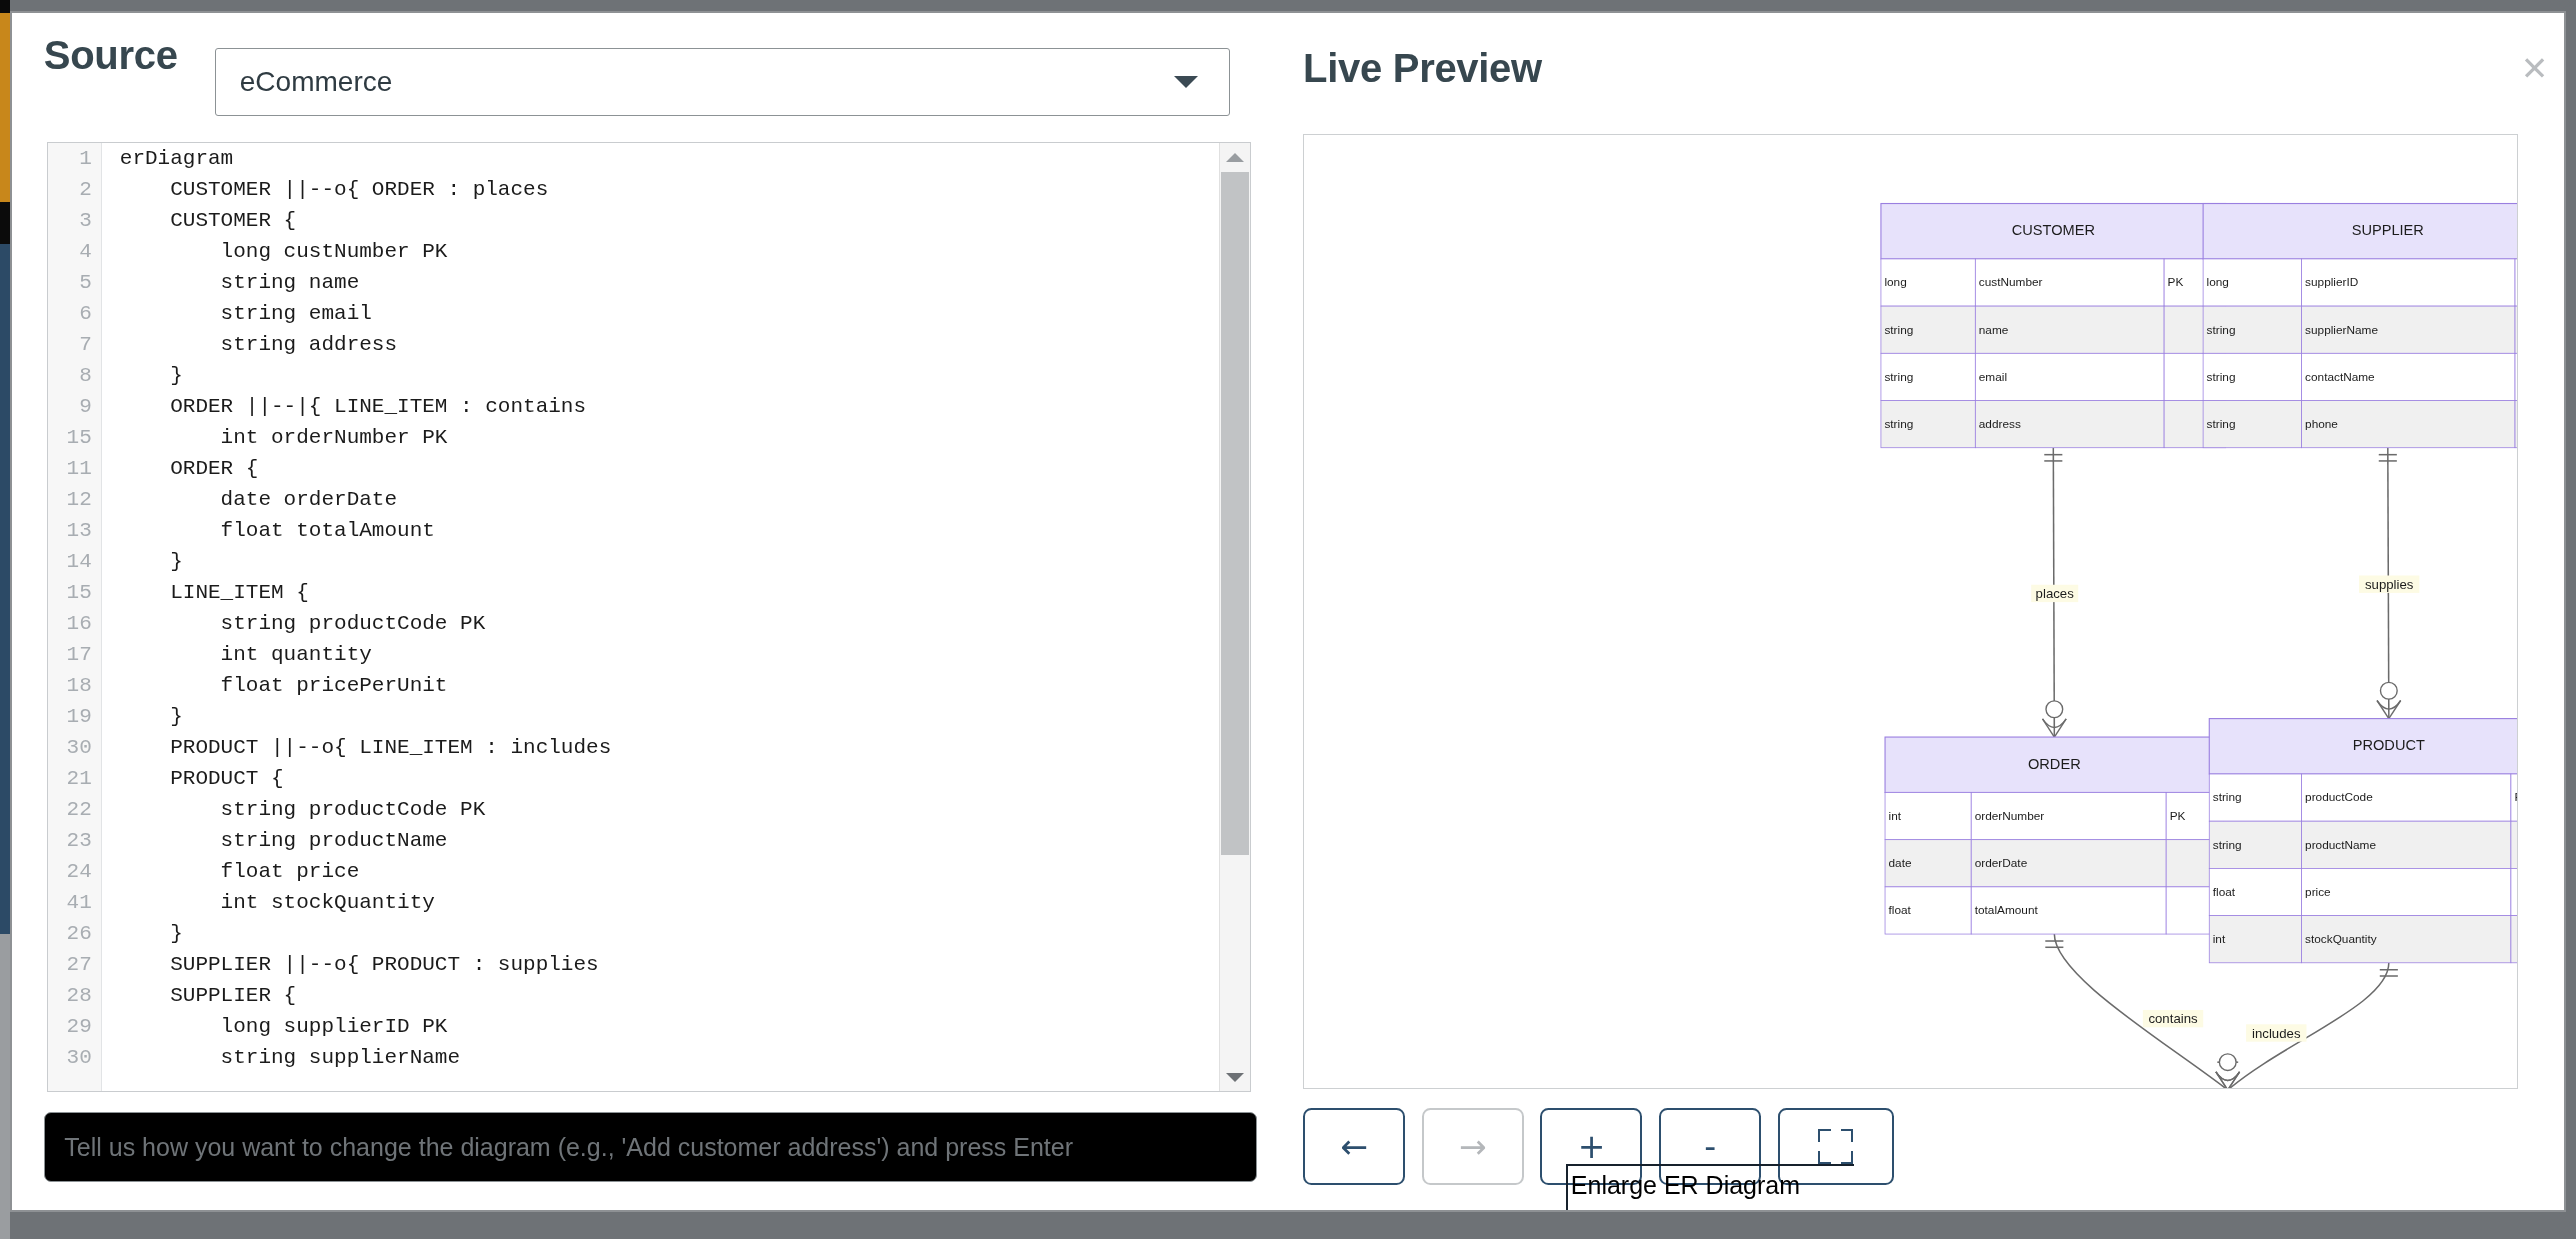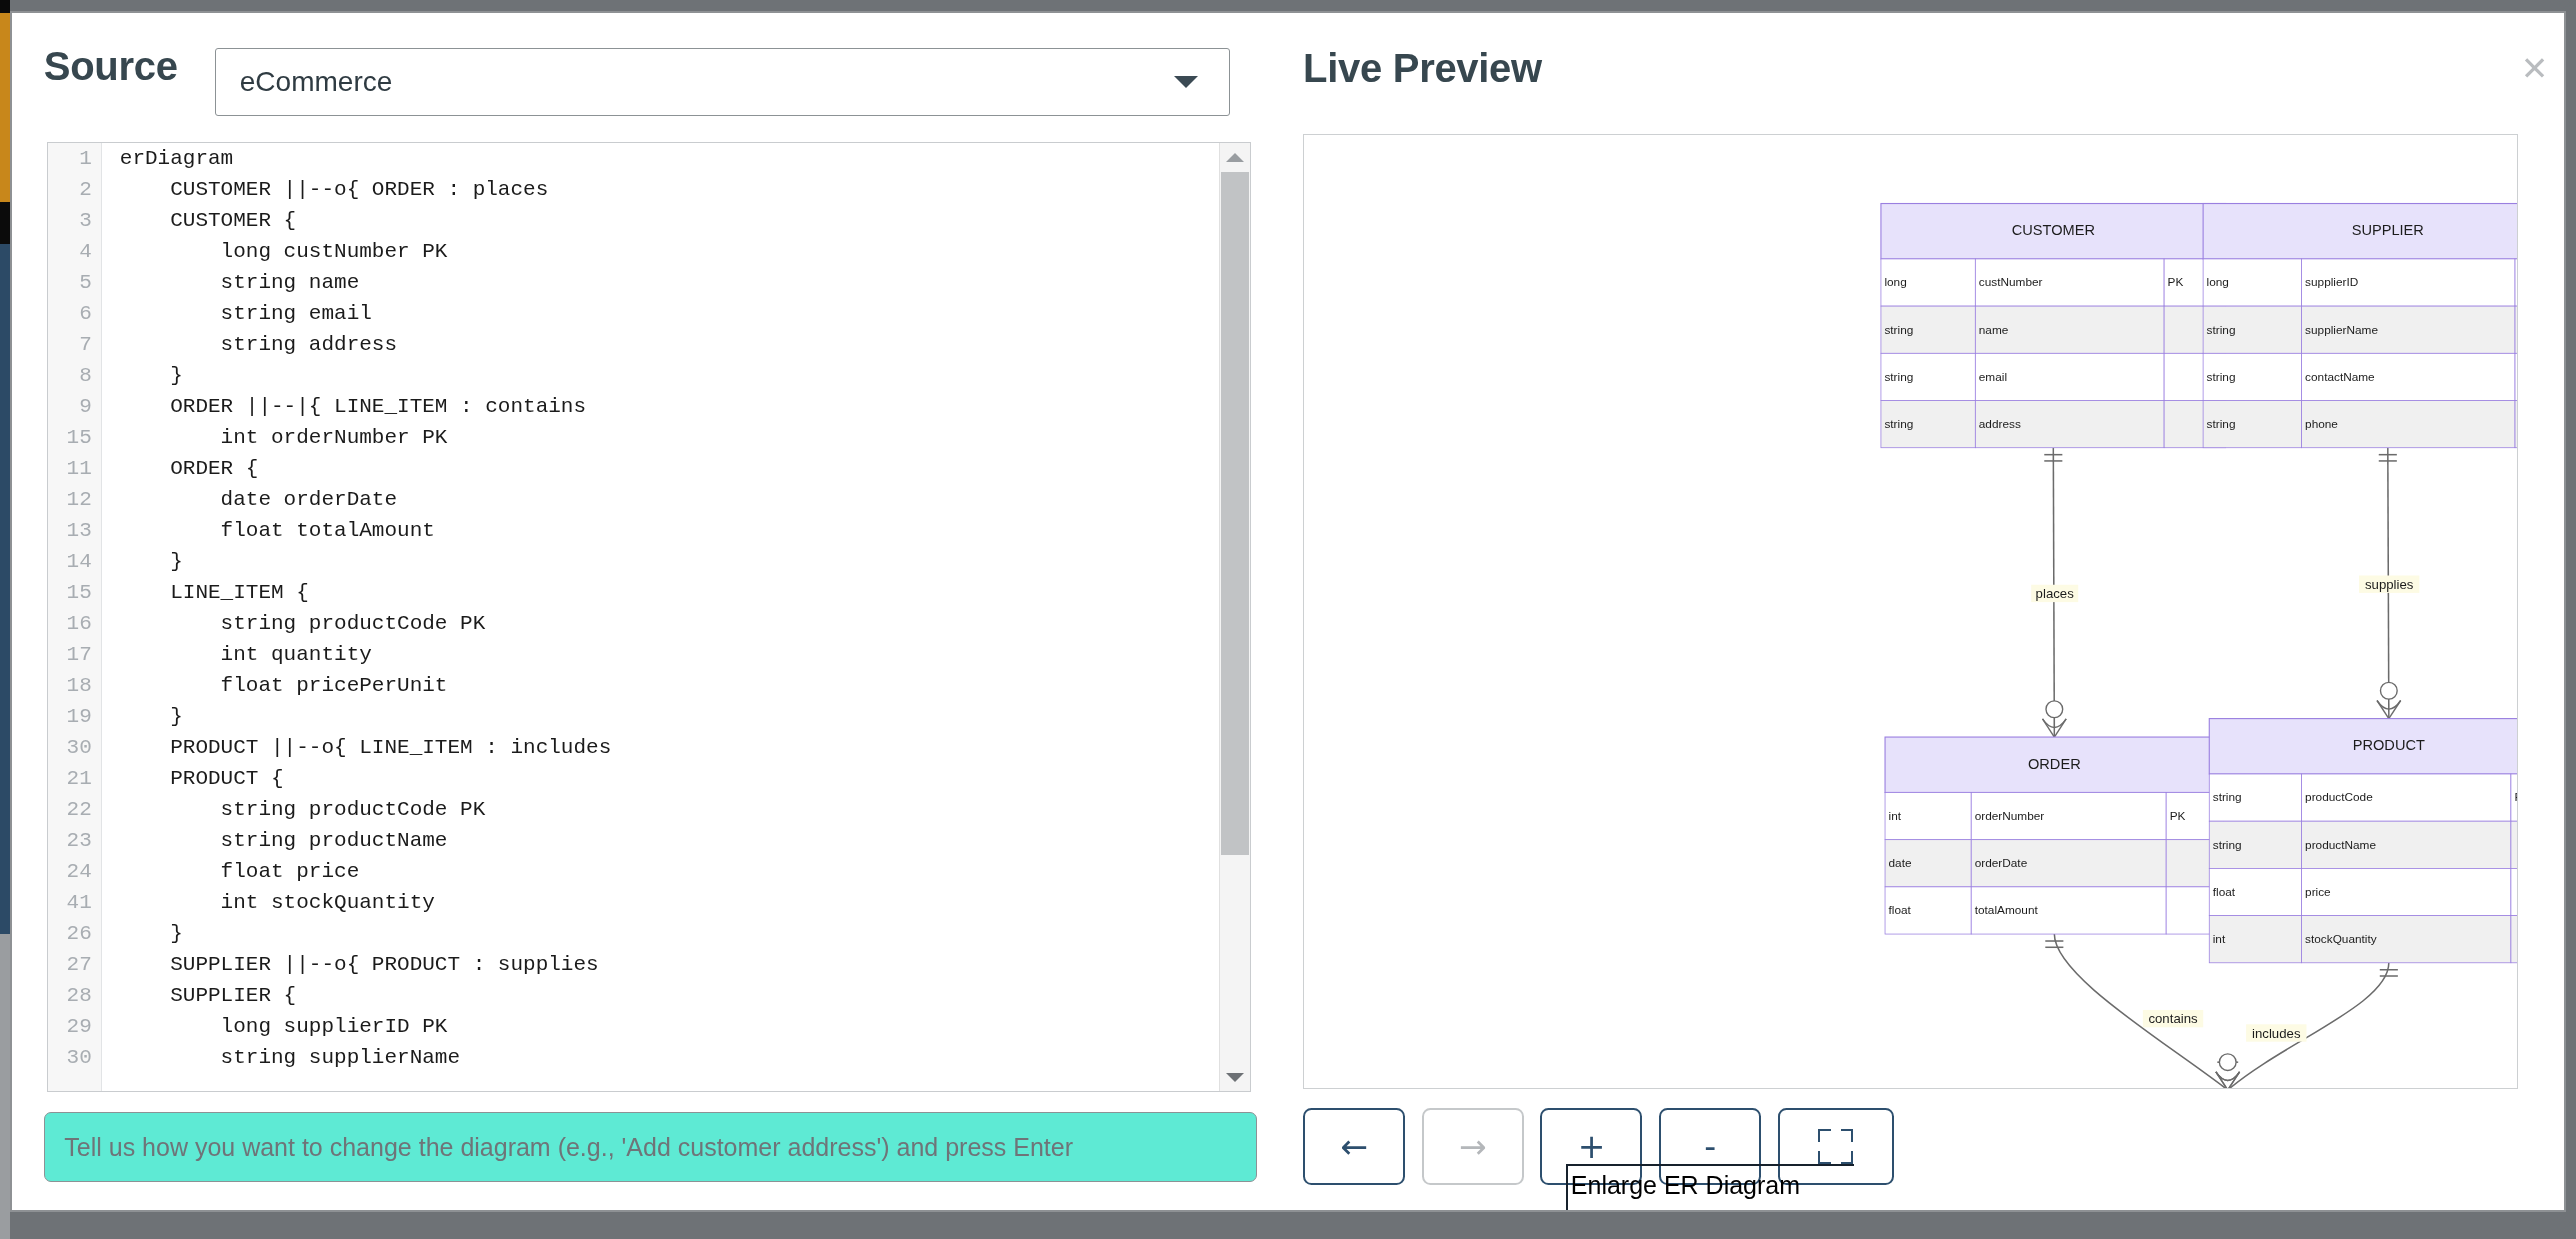--- a/index.html
+++ b/index.html
@@ -22,21 +22,21 @@
     position: absolute; left: 9.8px; top: 11px;
     width: 2556px; height: 1201px;
     background: #ffffff;
     border: 2.1px solid #8e9194;
     overflow: hidden;
   }
 
   
   #left-pane { position: absolute; left: 0; top: 0; width: 1276px; height: 100%; }
 
-  #source-header { position: absolute; left: 32px; top: 33px; display: flex; align-items: center; }
+  #source-header { position: absolute; left: 32px; top: 22px; display: flex; align-items: center; }
   #source-title {
     font-size: 40px; font-weight: bold; color: #37474f;
     letter-spacing: -0.3px; line-height: 1;
   }
   #source-select {
     position: absolute; left: 203px; top: 35px;
     width: 1015px; height: 68px;
     border: 1.4px solid #8c9295; border-radius: 3px;
     background: #fff; display: flex; align-items: center;
     padding: 0 24px; cursor: pointer;
@@ -90,21 +90,21 @@
   #code-thumb {
     position: absolute; left: 1.4px; top: 29px; width: 28px; height: 683px;
     background: #c1c3c5; cursor: pointer;
   }
 
   
   #prompt-input {
     position: absolute; left: 32px; top: 1099px;
     width: 1213px; height: 70px;
     border: 1.4px solid #8c9295; border-radius: 7px;
-    background: #5eead4; display: flex; align-items: center; padding: 0 19.5px;
+    background: #000000; display: flex; align-items: center; padding: 0 19.5px;
   }
   #prompt-input .ph { font-size: 25px; color: #6f7478; }
 
   
   #right-pane { position: absolute; left: 1276px; top: 0; width: 1280px; height: 100%; }
   #preview-title {
     position: absolute; left: 15.3px; top: 35px;
     font-size: 40px; font-weight: bold; color: #37474f;
     letter-spacing: -0.3px; line-height: 1;
   }

